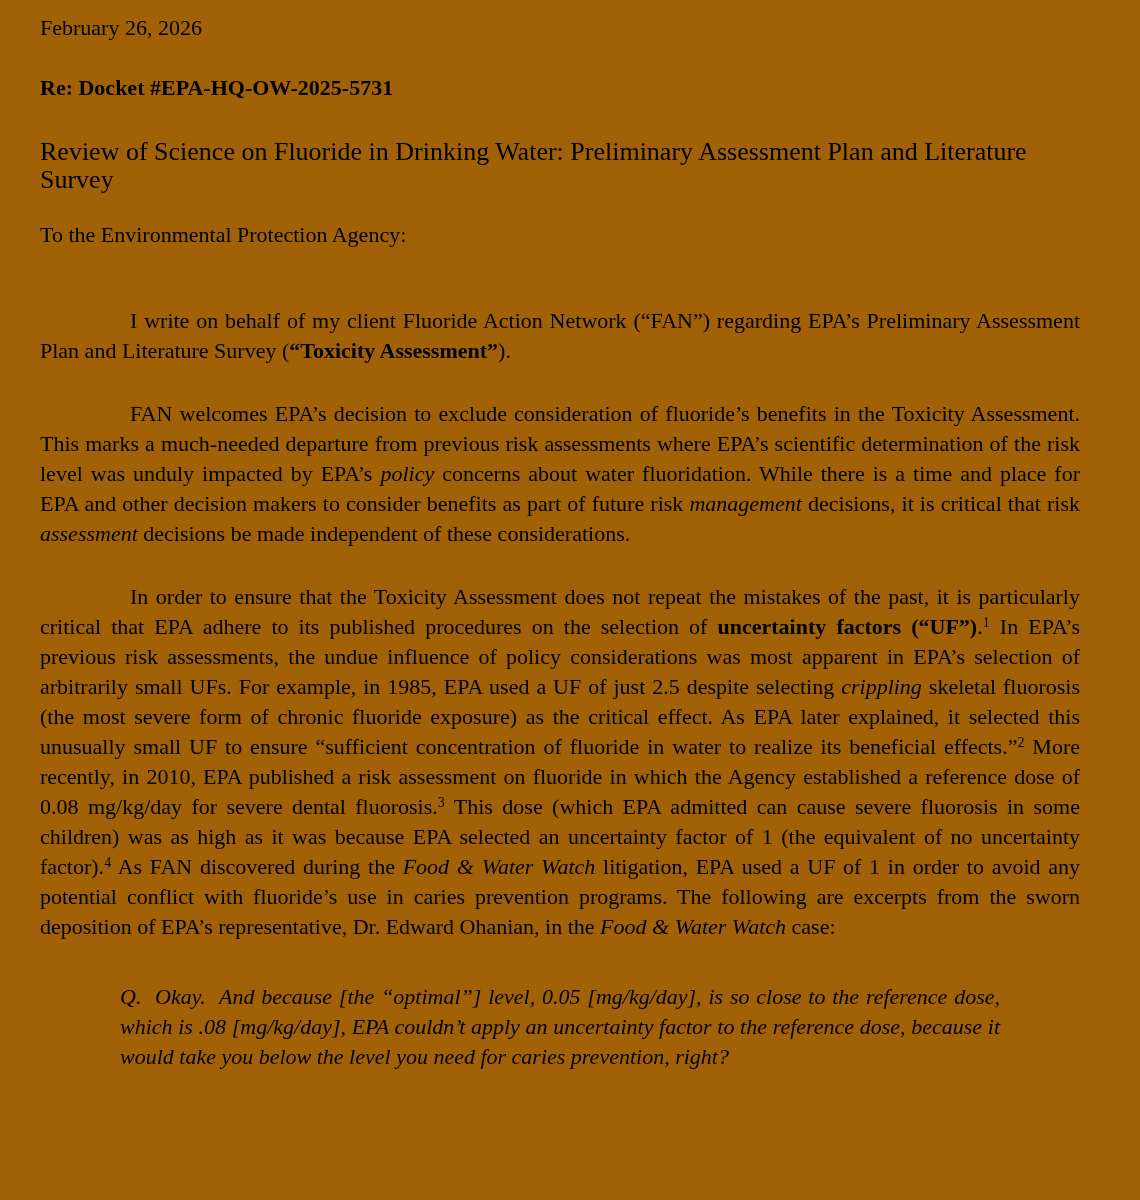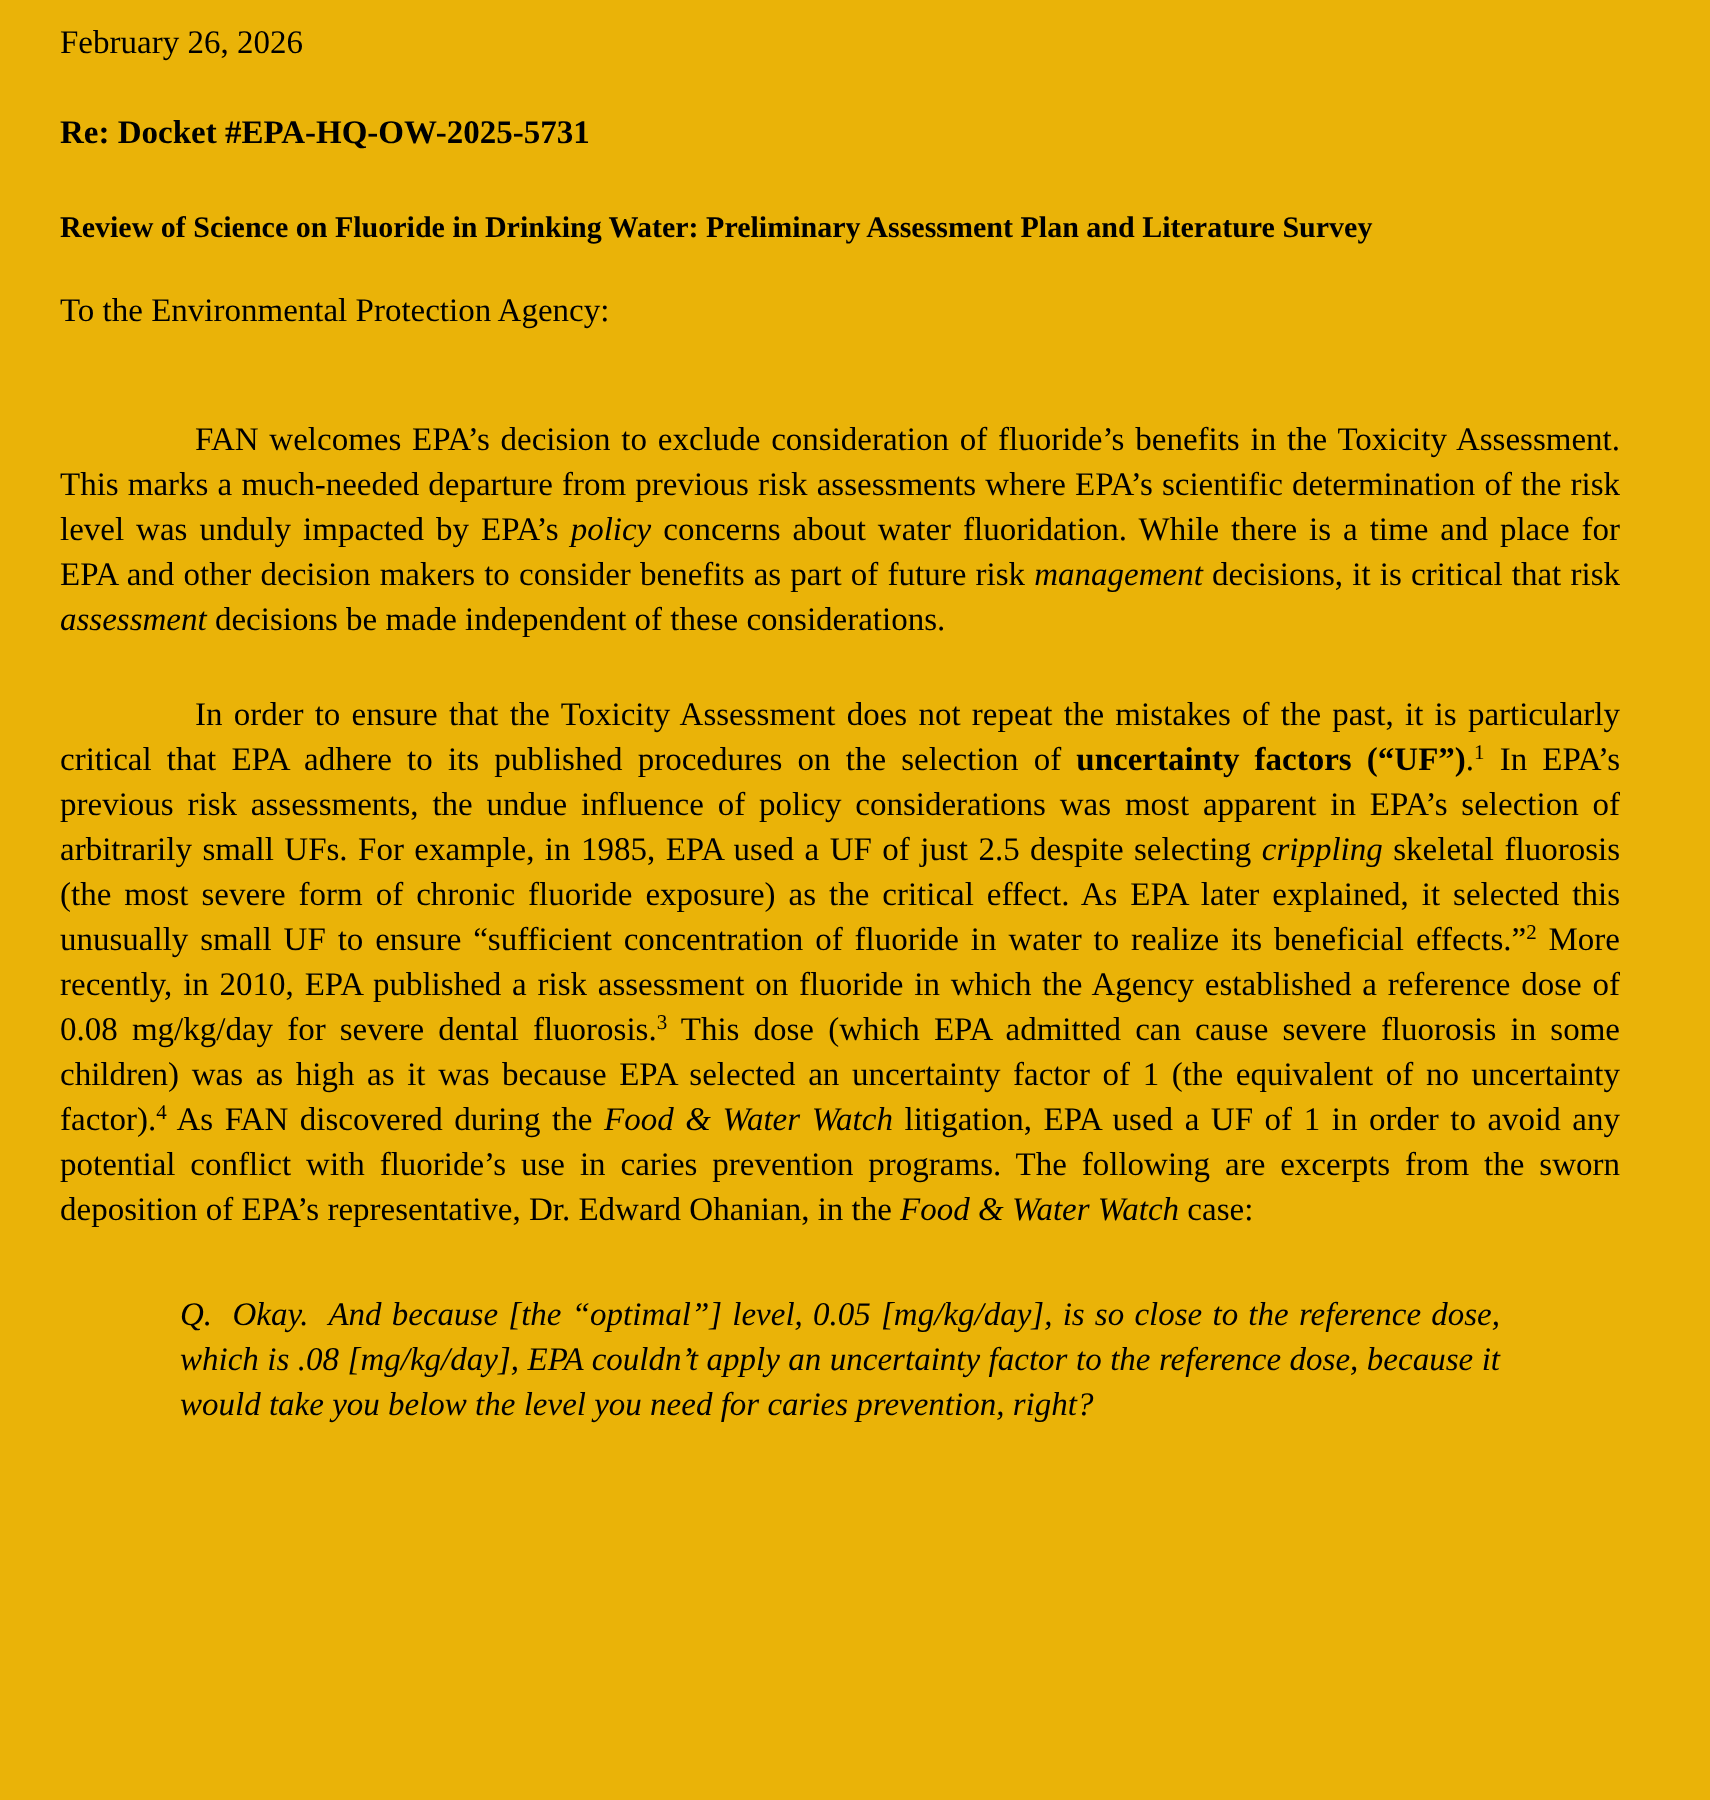--- a/index.html
+++ b/index.html
@@ -5,37 +5,37 @@
   html, body {
     margin: 0;
     padding: 0;
     background: #ffffff;
   }
   .page {
     box-sizing: border-box;
     width: 1140px;
     height: 1200px;
     padding: 13px 60px 0 40px;
-    background: #eab308;
+    background: #a16207;
     color: #000000;
     font-family: "Liberation Serif", "DejaVu Serif", serif;
     font-size: 22px;
     line-height: 30px;
     overflow: hidden;
   }
   .date-line {
     margin: 0 0 30px 0;
   }
   .docket-line {
     font-weight: bold;
     margin: 0 0 35px 0;
   }
   .doc-title {
-    font-weight: bold;
-    font-size: 20px;
+    font-weight: normal;
+    font-size: 26px;
     line-height: 28px;
     margin: 0 0 26px 0;
   }
   .salutation {
     margin: 0 0 56px 0;
   }
   .body-para {
     text-align: justify;
     text-indent: 90px;
     margin: 0 0 33px 0;
@@ -60,20 +60,21 @@
 <div class="page">
 
   <p class="date-line">February 26, 2026</p>
 
   <p class="docket-line">Re: Docket #EPA-HQ-OW-2025-5731</p>
 
   <h1 class="doc-title">Review of Science on Fluoride in Drinking Water: Preliminary Assessment Plan and Literature Survey</h1>
 
   <p class="salutation">To the Environmental Protection Agency:</p>
 
+  <p class="body-para"><span>I write on behalf of my client Fluoride Action Network (“FAN”) regarding EPA’s Preliminary Assessment Plan and Literature Survey (</span><span class="r-b">“Toxicity Assessment”</span><span>).</span></p>
 
   <p class="body-para"><span>FAN welcomes EPA’s decision to exclude consideration of fluoride’s benefits in the Toxicity Assessment. This marks a much-needed departure from previous risk assessments where EPA’s scientific determination of the risk level was unduly impacted by EPA’s </span><span class="r-i">policy</span><span> concerns about water fluoridation. While there is a time and place for EPA and other decision makers to consider benefits as part of future risk </span><span class="r-i">management</span><span> decisions, it is critical that risk </span><span class="r-i">assessment</span><span> decisions be made independent of these considerations.</span></p>
 
   <p class="body-para"><span>In order to ensure that the Toxicity Assessment does not repeat the mistakes of the past, it is particularly critical that EPA adhere to its published procedures on the selection of </span><span class="r-b">uncertainty factors (“UF”)</span><span>.</span><span class="r-sup">1</span><span> In EPA’s previous risk assessments, the undue influence of policy considerations was most apparent in EPA’s selection of arbitrarily small UFs. For example, in 1985, EPA used a UF of just 2.5 despite selecting </span><span class="r-i">crippling</span><span> skeletal fluorosis (the most severe form of chronic fluoride exposure) as the critical effect. As EPA later explained, it selected this unusually small UF to ensure “sufficient concentration of fluoride in water to realize its beneficial effects.”</span><span class="r-sup">2</span><span> More recently, in 2010, EPA published a risk assessment on fluoride in which the Agency established a reference dose of 0.08 mg/kg/day for severe dental fluorosis.</span><span class="r-sup">3</span><span> This dose (which EPA admitted can cause severe fluorosis in some children) was as high as it was because EPA selected an uncertainty factor of 1 (the equivalent of no uncertainty factor).</span><span class="r-sup">4</span><span> As FAN discovered during the </span><span class="r-i">Food &amp; Water Watch</span><span> litigation, EPA used a UF of 1 in order to avoid any potential conflict with fluoride’s use in caries prevention programs. The following are excerpts from the sworn deposition of EPA’s representative, Dr. Edward Ohanian, in the </span><span class="r-i">Food &amp; Water Watch</span><span> case:</span></p>
 
   <blockquote class="quote">Q.&nbsp; Okay.&nbsp; And because [the “optimal”] level, 0.05 [mg/kg/day], is so close to the reference dose, which is .08 [mg/kg/day], EPA couldn’t apply an uncertainty factor to the reference dose, because it would take you below the level you need for caries prevention, right?</blockquote>
 
 </div>
 
 </body></html>

